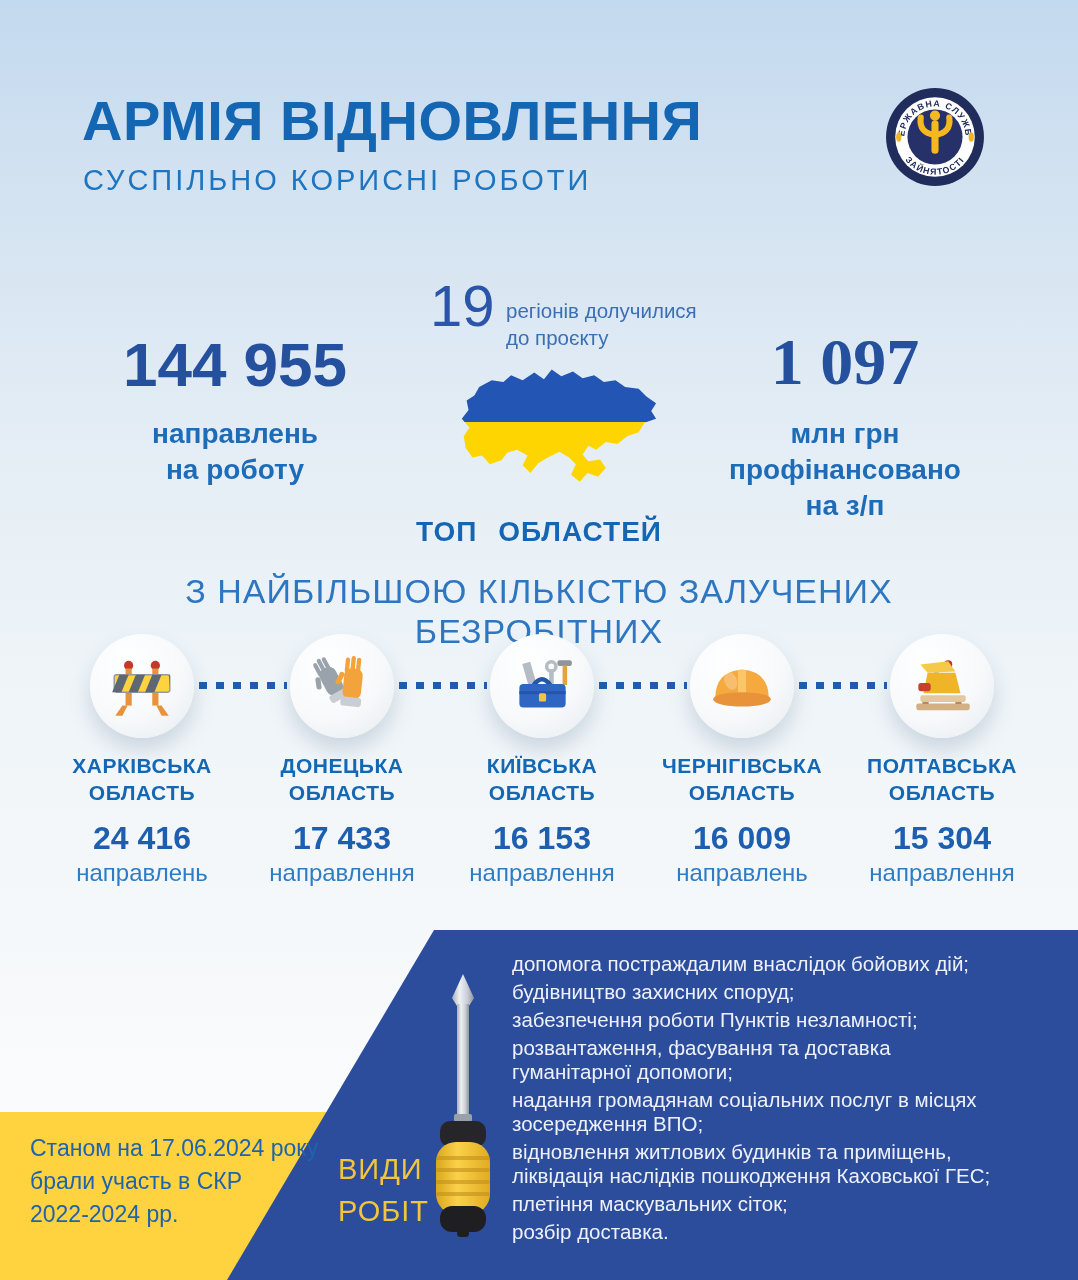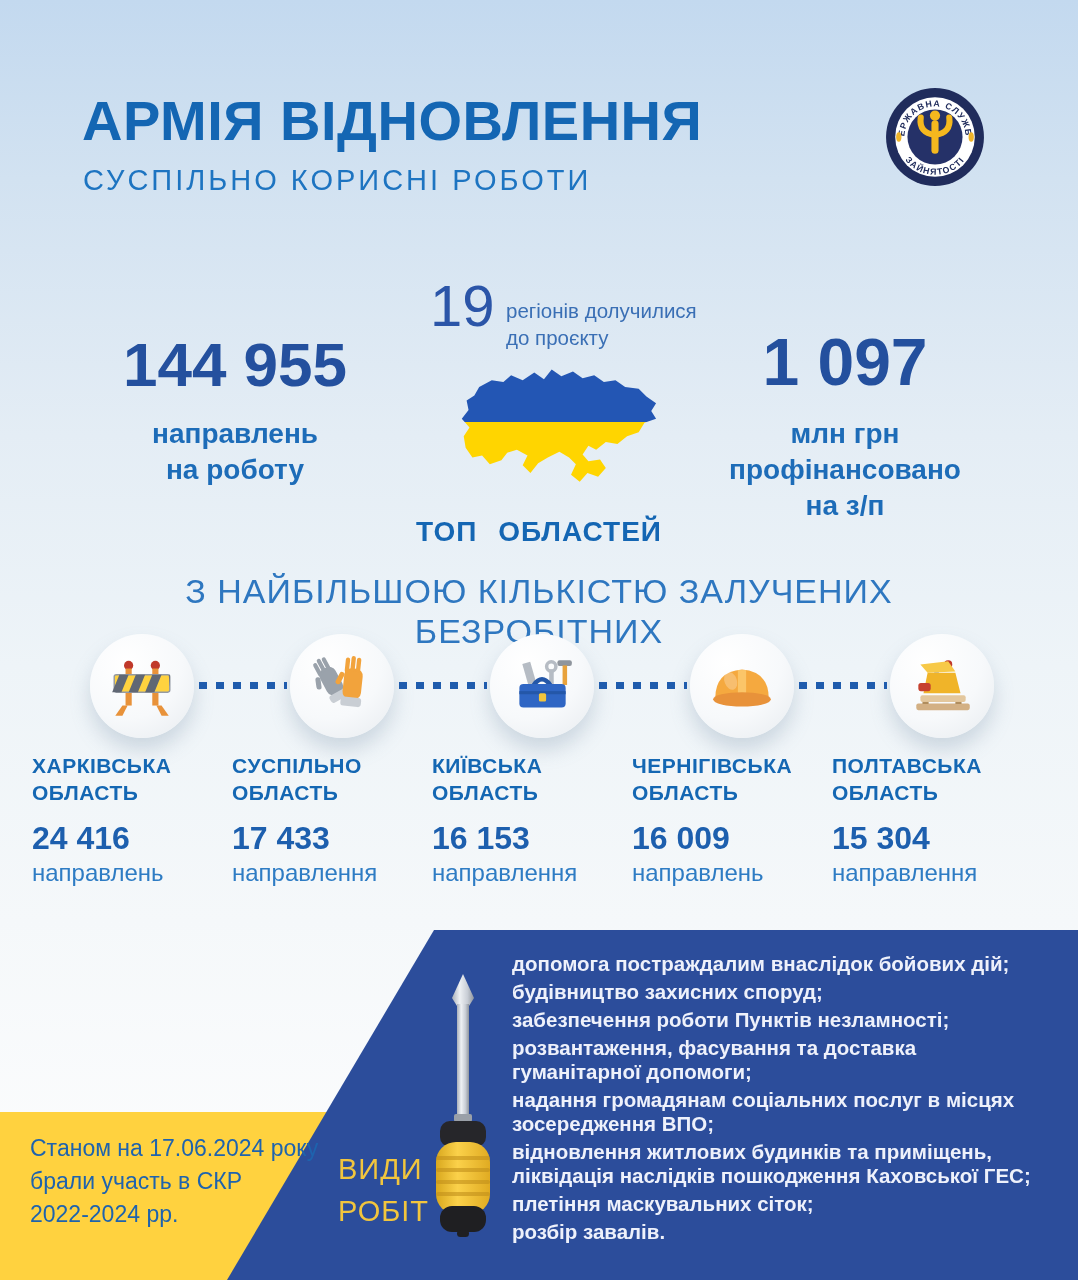--- a/index.html
+++ b/index.html
@@ -13,55 +13,55 @@
   
   .title { position:absolute; left:82px; top:88px; font-size:56px; font-weight:700; color:#1466b3; letter-spacing:.5px; }
   .subtitle { position:absolute; left:83px; top:164px; font-size:29px; color:#1d74c1; letter-spacing:3px; }
   .logo { position:absolute; left:884px; top:86px; width:102px; height:102px; }
 
   
   .stat { position:absolute; text-align:center; }
   .stat-left { left:55px; top:332px; width:360px; }
   .stat-right { left:678px; top:326px; width:334px; }
   .stat-value { font-size:62px; line-height:66px; font-weight:700; color:#24509e; }
-  .stat-right .stat-value { font-size:66px; line-height:72px; }
+  .stat-right .stat-value { font-size:66px; line-height:72px;font-family:Liberation Serif, serif; }
   .stat-label { margin-top:18px; font-size:28px; line-height:36px; font-weight:700; color:#1d6cb8; }
 
   .regions-count { position:absolute; left:430px; top:272px; font-size:58px; font-weight:400; color:#2b55a8; }
   .regions-caption { position:absolute; left:506px; top:283px; font-size:20.5px; line-height:27px; color:#3a6fb5;margin-top:14px; }
   .map { position:absolute; left:452px; top:355px; width:210px; height:145px; }
 
   
   .top-heading { position:absolute; left:0; top:516px; width:1078px; text-align:center; }
   .top-heading h2 { font-size:28px; font-weight:700; color:#1466b3; letter-spacing:1px; word-spacing:12px; }
   .top-subheading { margin-top:23px; font-size:34px; line-height:40px; color:#2e77c0; letter-spacing:1px; }
 
   
   .icon-circle { position:absolute; top:634px; width:104px; height:104px; border-radius:50%;
     background:radial-gradient(circle at 35% 28%, #ffffff 0%, #f7f9fb 55%, #e7ebef 100%);
     box-shadow:0 12px 20px rgba(110,135,160,.28); display:flex; align-items:center; justify-content:center; }
   .connector { position:absolute; top:682px; height:7px; width:88px;
     background:repeating-linear-gradient(90deg,#1f5cad 0 8px, transparent 8px 17px); }
 
   
-  .region { position:absolute; top:752px; width:220px; text-align:left; }
+  .region { position:absolute; top:752px; width:220px; text-align:center; }
   .region-name { font-size:21px; line-height:27px; font-weight:700; color:#1467b3; letter-spacing:.5px; }
   .region-value { margin-top:14px; font-size:32px; font-weight:700; color:#1d5fae; }
   .region-unit { margin-top:2px; font-size:24px; color:#2e7cc4; }
 
   
   .blue-panel { position:absolute; left:0; top:930px; width:1078px; height:350px; background:#2c4d9b;
     clip-path:polygon(434px 0, 1078px 0, 1078px 350px, 227px 350px); z-index:2; }
   .yellow-box { position:absolute; left:0; top:1112px; width:346px; height:168px; background:#ffd23f;
     clip-path:polygon(0 0, 344px 0, 238px 168px, 0 168px); z-index:1; }
   .note { position:absolute; left:30px; top:1132px; width:300px; font-size:23px; line-height:33px; color:#1e63ae; z-index:3; }
   .works-title { position:absolute; left:338px; top:1148px; font-size:29px; line-height:42px; font-weight:400;
     color:#f2c53d; letter-spacing:1px; z-index:3; }
   .screwdriver { position:absolute; left:424px; top:972px; width:78px; height:270px; z-index:3; }
-  .works-list { position:absolute; left:512px; top:952px; width:548px; list-style:none; z-index:3;font-weight:bold; }
+  .works-list { position:absolute; left:512px; top:952px; width:548px; list-style:none; z-index:3; }
   .works-list li { font-size:20.5px; line-height:24px; margin-bottom:4px; color:#eef1fb; }
 </style>
 </head>
 <body>
 
 <div class="page">
 
   <div class="title">АРМІЯ ВІДНОВЛЕННЯ</div>
   <div class="subtitle">СУСПІЛЬНО КОРИСНІ РОБОТИ</div>
 
@@ -197,21 +197,21 @@
   <div class="connector" style="left:599px"></div>
   <div class="connector" style="left:799px"></div>
 
   <div class="region" style="left:32px">
     <div class="region-name pre">ХАРКІВСЬКА
 ОБЛАСТЬ</div>
     <div class="region-value">24 416</div>
     <div class="region-unit">направлень</div>
   </div>
   <div class="region" style="left:232px">
-    <div class="region-name pre">СУСПІЛЬНО
+    <div class="region-name pre">ДОНЕЦЬКА
 ОБЛАСТЬ</div>
     <div class="region-value">17 433</div>
     <div class="region-unit">направлення</div>
   </div>
   <div class="region" style="left:432px">
     <div class="region-name pre">КИЇВСЬКА
 ОБЛАСТЬ</div>
     <div class="region-value">16 153</div>
     <div class="region-unit">направлення</div>
   </div>
@@ -267,16 +267,16 @@
     <li class="pre">допомога постраждалим внаслідок бойових дій;</li>
     <li class="pre">будівництво захисних споруд;</li>
     <li class="pre">забезпечення роботи Пунктів незламності;</li>
     <li class="pre">розвантаження, фасування та доставка
 гуманітарної допомоги;</li>
     <li class="pre">надання громадянам соціальних послуг в місцях
 зосередження ВПО;</li>
     <li class="pre">відновлення житлових будинків та приміщень,
 ліквідація наслідків пошкодження Каховської ГЕС;</li>
     <li class="pre">плетіння маскувальних сіток;</li>
-    <li class="pre">розбір завалів.</li>
+    <li class="pre">розбір доставка.</li>
   </ul>
 
 </div>
 
 </body></html>

